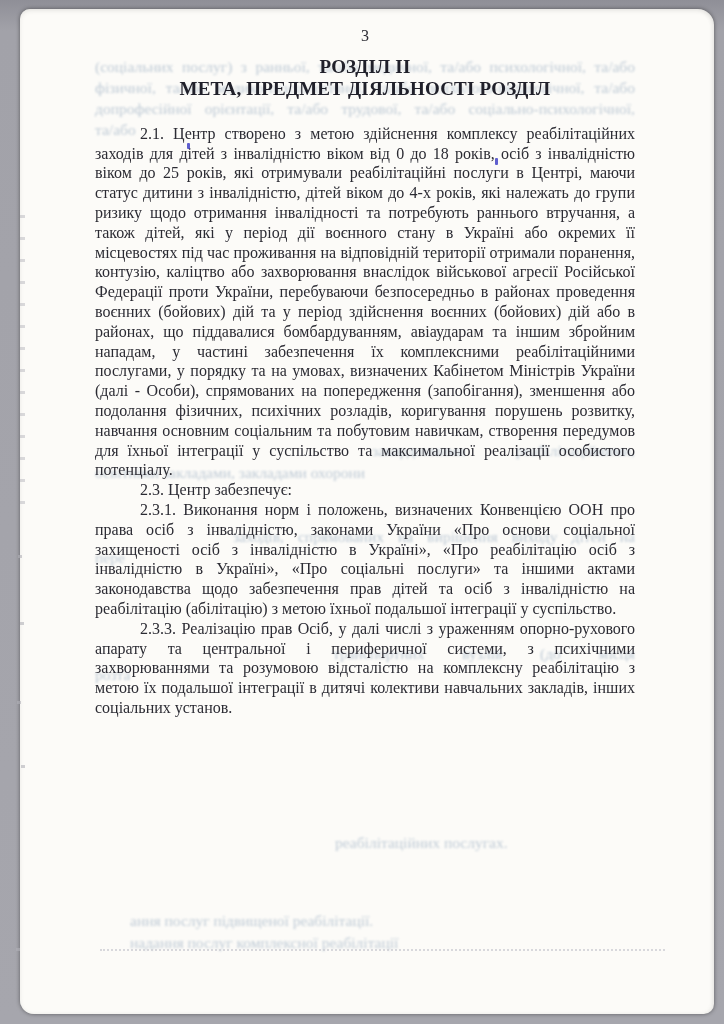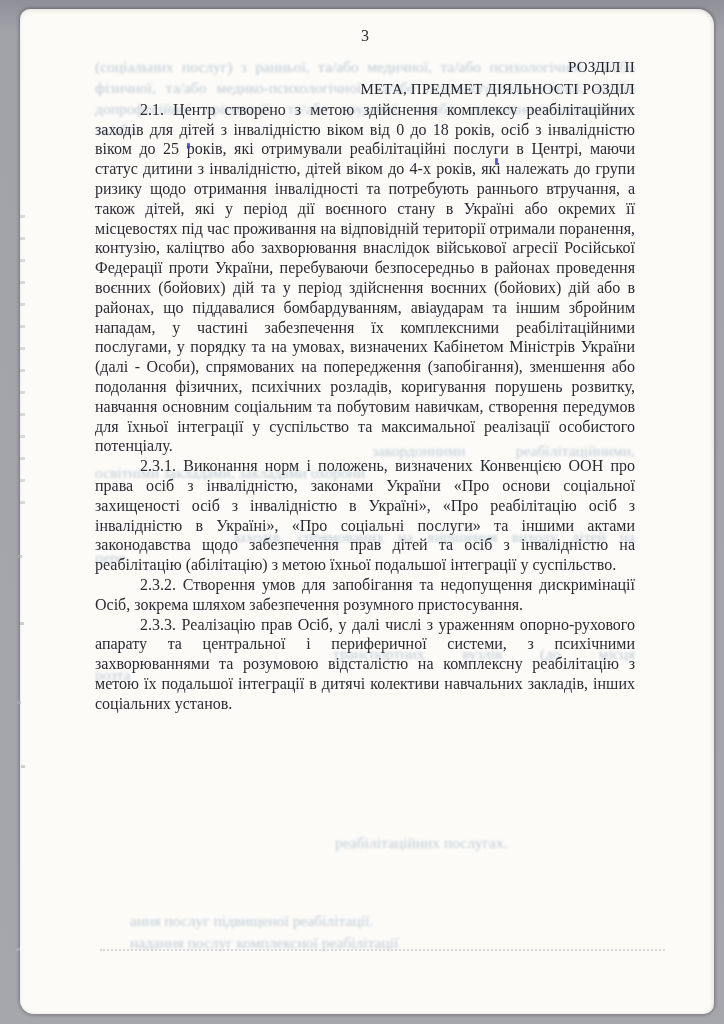--- a/index.html
+++ b/index.html
@@ -30,22 +30,22 @@
     position:absolute; left:20px; top:215px; width:5px; height:295px;
     background:repeating-linear-gradient(180deg,#aeaeb6 0 3px, transparent 3px 22px);
     opacity:.45;
   }
   .edge-speck { position:absolute; width:4px; height:3px; background:#b0b0b8; opacity:.6; }
   .content {
     position:absolute; left:95px; top:26px; width:540px; z-index:2;
     color:#2b2b33; font-size:16px; line-height:19.8px;
   }
   .page-number { text-align:center; margin:0 0 10px 0; }
-  .heading { text-align:right; font-weight:normal; font-size:15px; color:#20202a; line-height:22px; margin:0; letter-spacing:.2px; }
-  .body-text { }
+  .heading { text-align:center; font-weight:bold; font-size:19px; color:#20202a; line-height:22px; margin:0; letter-spacing:.2px; }
+  .body-text { margin-top:24px; }
   .body-text p { margin:0; text-indent:45px; text-align:justify; }
   .last-line-justify { text-align-last:justify; }
   .bleed {
     position:absolute; z-index:1;
     color:#8da3ba; opacity:.55;
     font-size:15.5px; line-height:19.8px;
     filter:blur(1.1px);
     white-space:nowrap; overflow:hidden;
     text-align:justify; text-align-last:justify;
   }
@@ -88,19 +88,19 @@
 
   <div class="ink-speck" style="left:187px; top:143px; width:3px; height:6px;"></div>
   <div class="ink-speck" style="left:495px; top:158px; width:3px; height:7px;"></div>
 
   <div class="content">
     <div class="page-number">3</div>
     <div class="heading">РОЗДІЛ ІІ</div>
     <div class="heading">МЕТА, ПРЕДМЕТ ДІЯЛЬНОСТІ РОЗДІЛ</div>
     <div class="body-text">
       <p>2.1. Центр створено з метою здійснення комплексу реабілітаційних заходів для дітей з інвалідністю віком від 0 до 18 років, осіб з інвалідністю віком до 25 років, які отримували реабілітаційні послуги в Центрі, маючи статус дитини з інвалідністю, дітей віком до 4-х років, які належать до групи ризику щодо отримання інвалідності та потребують раннього втручання, а також дітей, які у період дії воєнного стану в Україні або окремих її місцевостях під час проживання на відповідній території отримали поранення, контузію, каліцтво або захворювання внаслідок військової агресії Російської Федерації проти України, перебуваючи безпосередньо в районах проведення воєнних (бойових) дій та у період здійснення воєнних (бойових) дій або в районах, що піддавалися бомбардуванням, авіаударам та іншим збройним нападам, у частині забезпечення їх комплексними реабілітаційними послугами, у порядку та на умовах, визначених Кабінетом Міністрів України (далі - Особи), спрямованих на попередження (запобігання), зменшення або подолання фізичних, психічних розладів, коригування порушень розвитку, навчання основним соціальним та побутовим навичкам, створення передумов для їхньої інтеграції у суспільство та максимальної реалізації особистого потенціалу.</p>
+      <p>2.3. Центр забезпечує:</p>
       <p>2.3.1. Виконання норм і положень, визначених Конвенцією ООН про права осіб з інвалідністю, законами України «Про основи соціальної захищеності осіб з інвалідністю в Україні», «Про реабілітацію осіб з інвалідністю в Україні», «Про соціальні послуги» та іншими актами законодавства щодо забезпечення прав дітей та осіб з інвалідністю на реабілітацію (абілітацію) з метою їхньої подальшої інтеграції у суспільство.</p>
-      <p>2.3.2. Створення умов для запобігання та недопущення дискримінації Осіб, зокрема шляхом забезпечення розумного пристосування.</p>
       <p>2.3.3. Реалізацію прав Осіб, у далі числі з ураженням опорно-рухового апарату та центральної і периферичної системи, з психічними захворюваннями та розумовою відсталістю на комплексну реабілітацію з метою їх подальшої інтеграції в дитячі колективи навчальних закладів, інших соціальних установ.</p>
     </div>
   </div>
 
 </div>
 
 </body></html>

